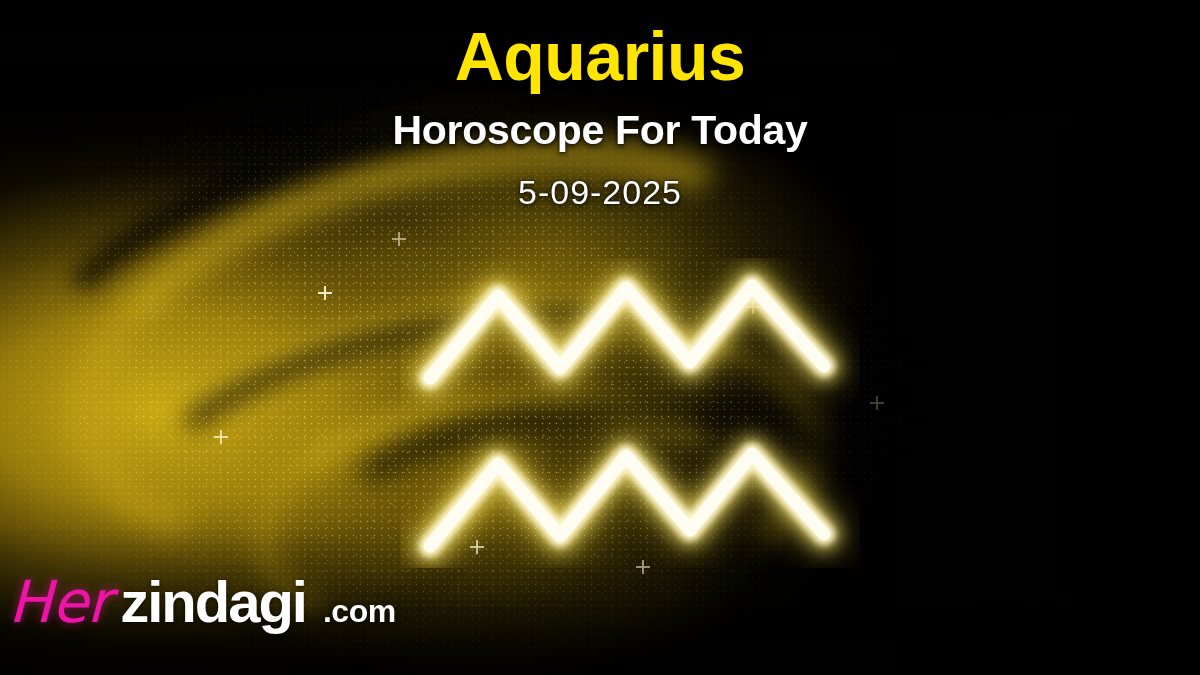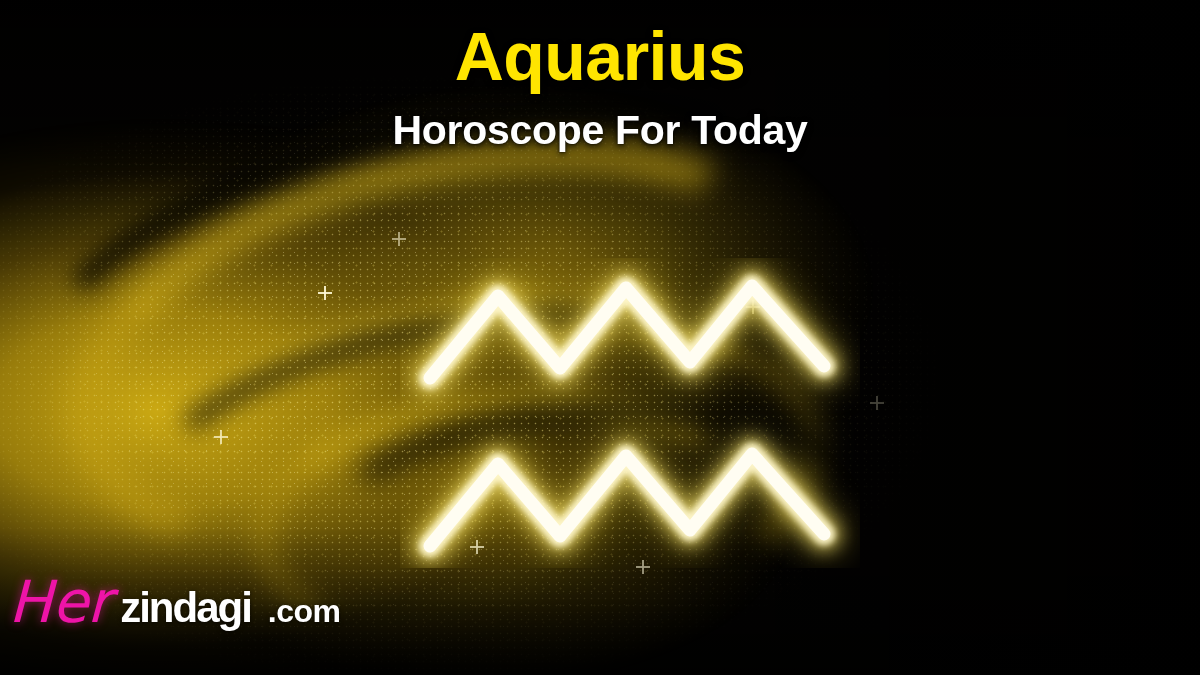--- a/index.html
+++ b/index.html
@@ -234,21 +234,21 @@
     font-size: 58px;
     font-weight: normal;
     font-style: italic;
     color: #EE14A8;
     letter-spacing: -1px;
     line-height: 1;
     text-shadow: 0 0 10px rgba(238,20,168,0.55);
     transform: skewX(-4deg);
   }
   .logo-zindagi {
-    font-size: 42px;
+    font-size: 58px;
     font-weight: bold;
     color: #FFFFFF;
     letter-spacing: -2px;
     line-height: 1;
     margin-left: 6px;
     text-shadow: 0 1px 4px rgba(0,0,0,0.7);
   }
   .logo-dotcom {
     font-size: 32px;
     font-weight: bold;
@@ -304,20 +304,21 @@
       <g class="neon-core">
         <path d="M 30 120 L 98 38 L 160 110 L 226 30 L 290 104 L 352 28 L 424 108"></path>
         <path d="M 30 288 L 98 206 L 160 278 L 226 198 L 290 272 L 352 196 L 424 276"></path>
       </g>
     </svg>
   </div>
 
   <div class="header">
     <h1 class="zodiac-title">Aquarius</h1>
     <h2 class="subtitle">Horoscope For Today</h2>
+    <p class="date-line">5-09-2025</p>
   </div>
 
   <div class="logo">
     <span class="logo-her">Her</span>
     <span class="logo-zindagi">zindagi</span>
     <span class="logo-dotcom">.com</span>
   </div>
 
 </div>
 

